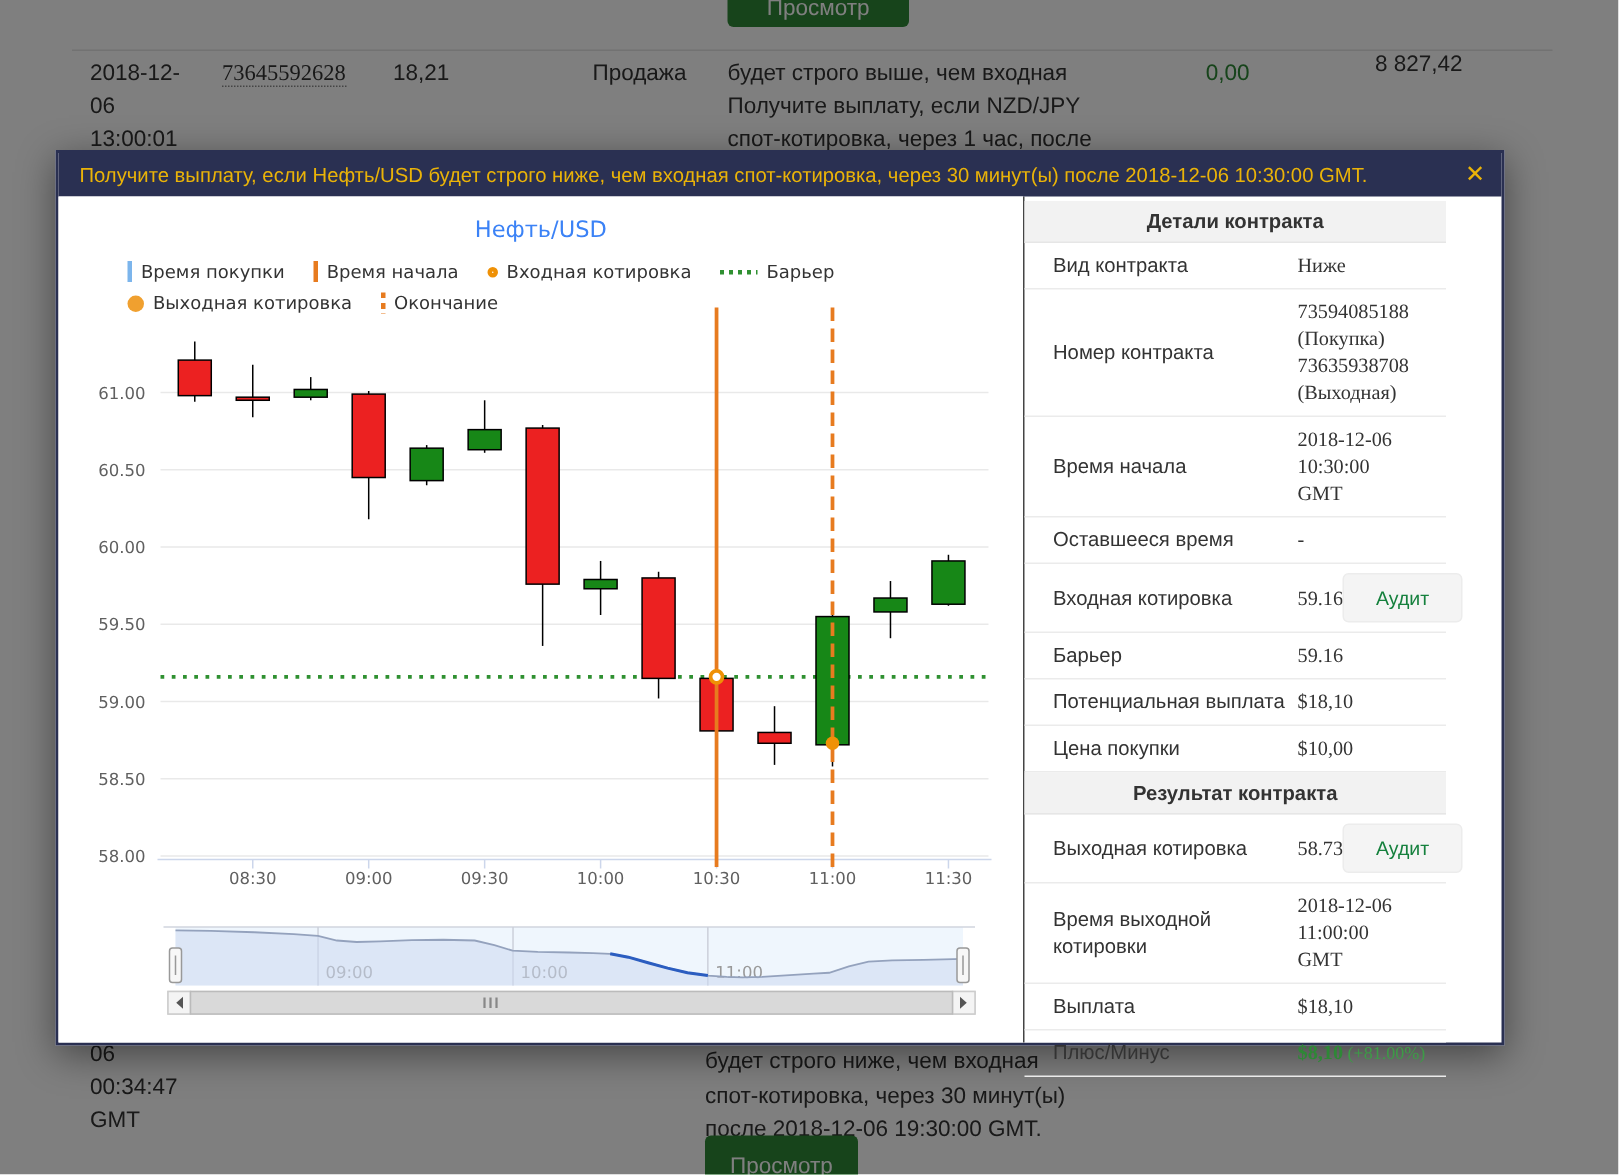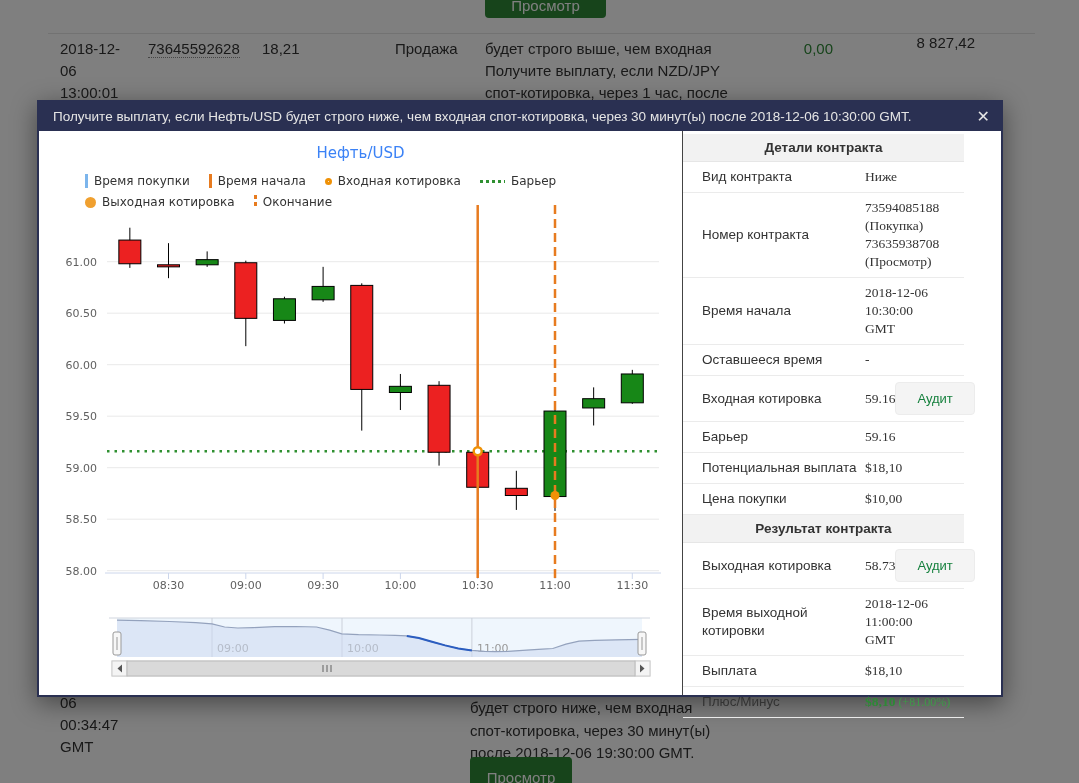--- a/index.html
+++ b/index.html
@@ -4,32 +4,32 @@
 <style>
   * { margin:0; padding:0; box-sizing:border-box; }
   html,body { width:1079px; height:783px; overflow:hidden; background:#fff;
     font-family:"Liberation Sans","DejaVu Sans",sans-serif; }
   .page { position:relative; width:1079px; height:783px; background:#fff; }
 
   
   .bg-cell { position:absolute; font-size:15px; color:#333; line-height:22px; }
   .row-sep { position:absolute; left:48px; top:33px; width:987px; height:0;
     border-top:1px solid #e4e4e4; }
-  .ref-link { border-bottom:1px dotted #8a8a8a; }
+  .ref-link { border-bottom:1px dotted #8a8a8a;font-family:Liberation Serif, serif; }
   .green-num { color:#2e8836; }
   .view-btn { position:absolute; background:#2e8836; color:#fff; border:none;
     border-radius:4px; font-size:15px; font-family:inherit; text-align:center; }
   .num-right { text-align:right; }
 
   
   .overlay { position:absolute; inset:0; background:rgba(0,0,0,0.5); z-index:10; }
   .modal { position:absolute; left:37px; top:100px; width:966px; height:597px;
     background:#fff; border:2px solid #2a3052; z-index:20;
     box-shadow:0 6px 24px rgba(0,0,0,0.45); }
-  .modal-header { height:29px; background:#2a3052; color:#e5e5e5; font-size:13.5px;
+  .modal-header { height:29px; background:#2a3052; color:#eab308; font-size:13.5px;
     line-height:29px; padding-left:14px; position:relative; white-space:nowrap; }
   .modal-close { position:absolute; right:11px; top:0; font-size:16px; font-weight:bold;
     cursor:pointer; line-height:29px; }
   .modal-body { display:flex; height:564px; }
 
   
   .chart-area { position:relative; width:643px; height:564px; background:#fff; }
   .chart-title { position:absolute; top:13px; left:0; width:100%; text-align:center;
     font-size:15px; color:#3b82f6; font-family:"DejaVu Sans",sans-serif; }
   .legend-row { position:absolute; left:46px; display:flex; gap:19px; align-items:center;
@@ -241,21 +241,21 @@
             <div class="d-value">
               <div>Ниже</div>
             </div>
           </div>
           <div class="d-row">
             <div class="d-label">Номер контракта</div>
             <div class="d-value">
               <div>73594085188</div>
               <div>(Покупка)</div>
               <div>73635938708</div>
-              <div>(Просмотр)</div>
+              <div>(Выходная)</div>
             </div>
           </div>
           <div class="d-row">
             <div class="d-label">Время начала</div>
             <div class="d-value">
               <div>2018-12-06 10:30:00</div>
               <div>GMT</div>
             </div>
           </div>
           <div class="d-row">

